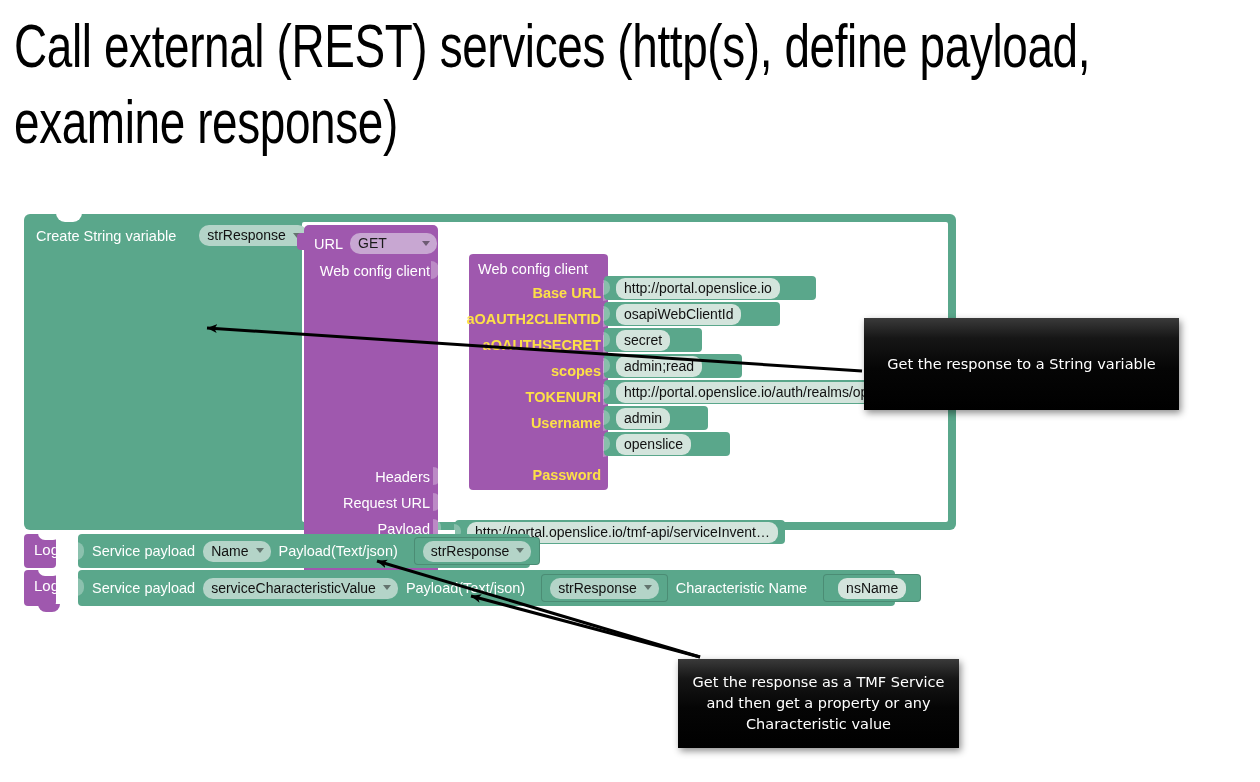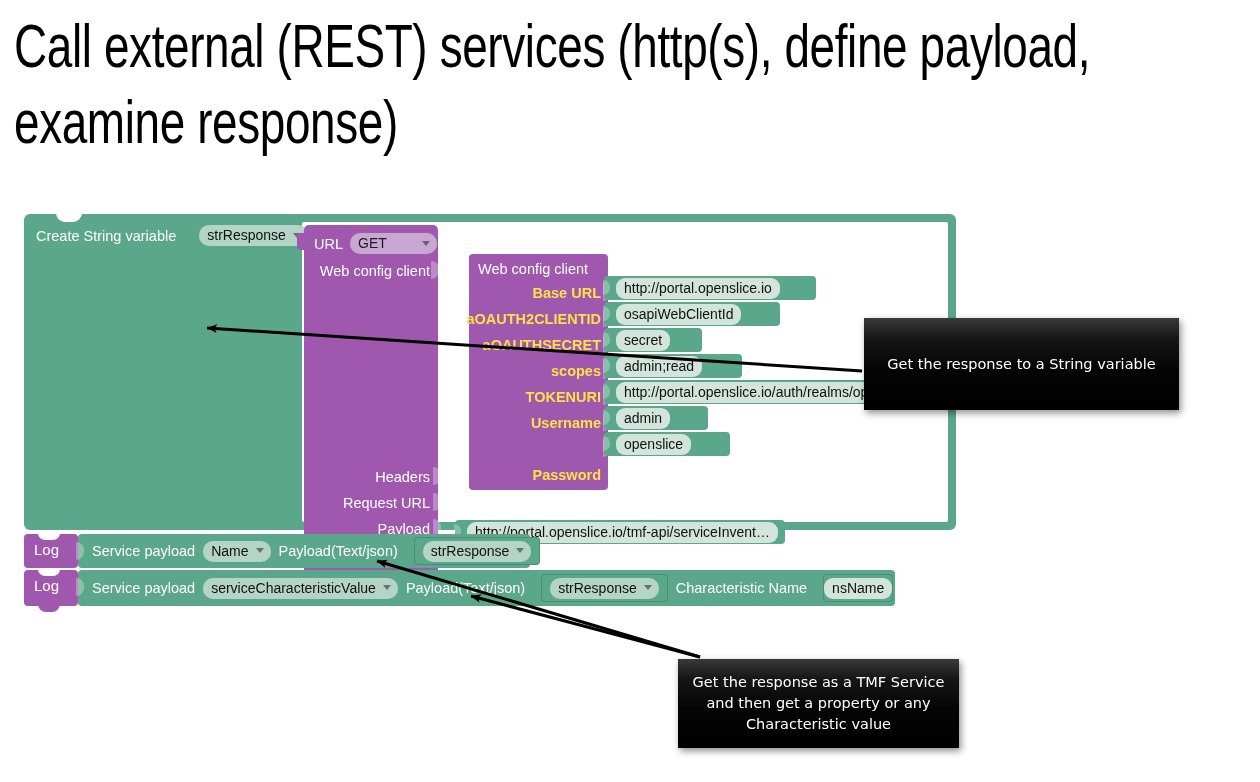--- a/index.html
+++ b/index.html
@@ -116,21 +116,21 @@
     box-sizing:border-box; height:24px;
   }
   .valblk::before{
     content:""; position:absolute; left:-1px; top:4px;
     width:7px; height:15px; background:#ffffff; border-radius:0 8px 8px 0; opacity:.28;
   }
 
   
   .logblk{
     position:absolute; background:#9f58ae; border-radius:4px;
-    width:54px; height:34px;
+    width:32px; height:34px;
   }
   .logblk .lbl{
     position:absolute; left:10px; top:7px; color:#fff; font-size:15px;
   }
   .logblk .bump{
     position:absolute; left:14px; bottom:-6px; width:22px; height:8px;
     background:#9f58ae; border-radius:0 0 9px 9px;
   }
   .logblk .dent{
     position:absolute; left:14px; top:-1px; width:22px; height:7px;
@@ -309,21 +309,21 @@
   <span>Payload(Text/json)</span>
   <span class="innersock"></span>
   <span class="subblk">
     <span class="pill green">
       <span>strResponse</span>
       <i class="caret"></i>
     </span>
   </span>
   <span>Characteristic Name</span>
   <span class="innersock"></span>
-  <span class="subblk" style="padding:0 0;">
+  <span class="subblk" style="padding:0 14px;">
     <span class="txtfield">nsName</span>
   </span>
 </div>
 
 <div class="callout" style="left:864px; top:318px; width:315px; height:92px;">
   <span>Get the response to a String variable</span>
 </div>
 
 <div class="callout" style="left:678px; top:659px; width:281px; height:89px;">
   <span>Get the response as a TMF Service and then get a property or any Characteristic value</span>

